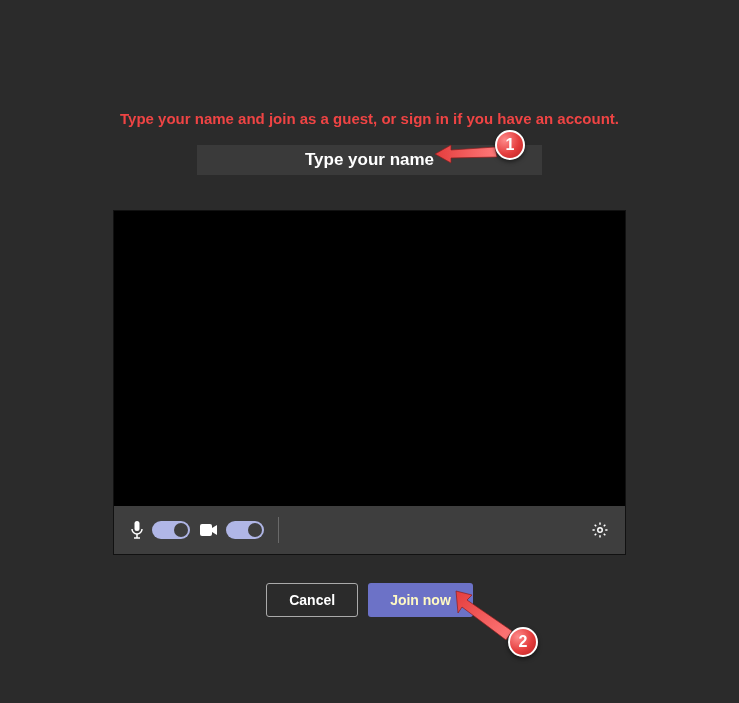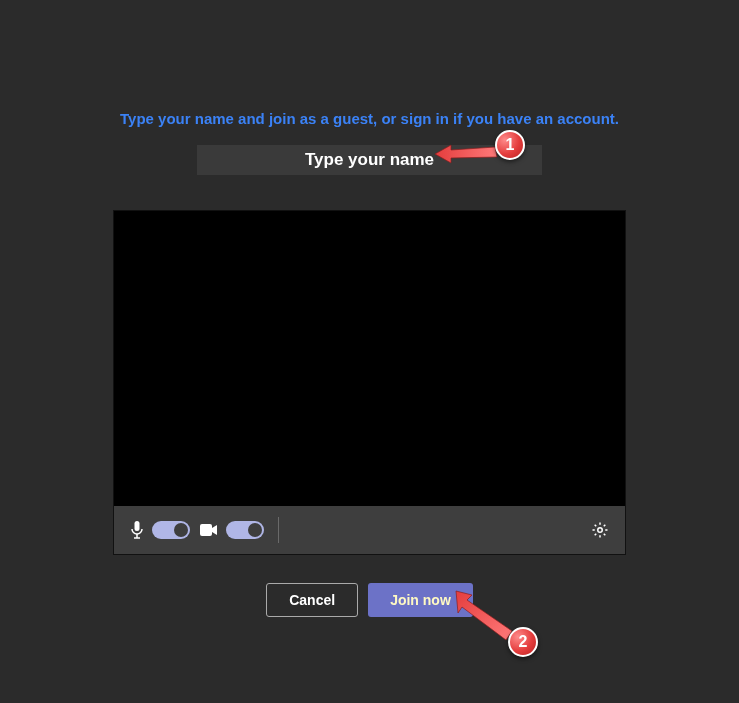--- a/index.html
+++ b/index.html
@@ -15,21 +15,21 @@
       width: 100%;
       padding-top: 110px;
       display: flex;
       flex-direction: column;
       align-items: center;
       position: relative;
     }
     .instruction {
       font-size: 15px;
       font-weight: 600;
-      color: #3b82f6;
+      color: #ef4444;
       margin-bottom: 18px;
       text-align: center;
     }
     .name-input-wrap {
       width: 345px;
       height: 30px;
       background: #3a3a3a;
       display: flex;
       justify-content: center;
       position: relative;

